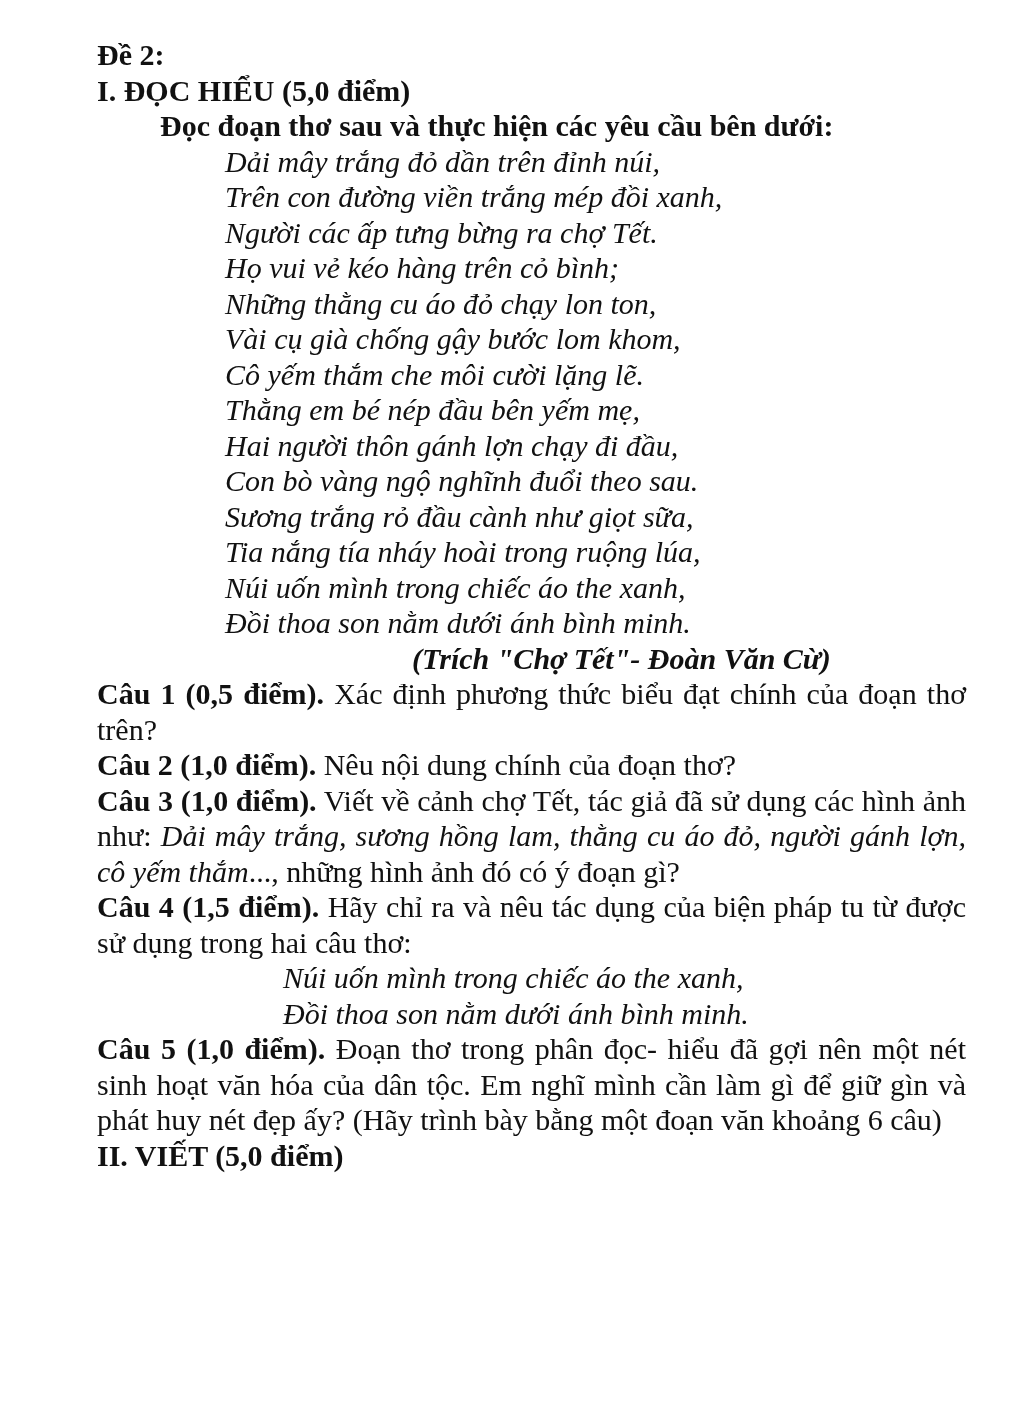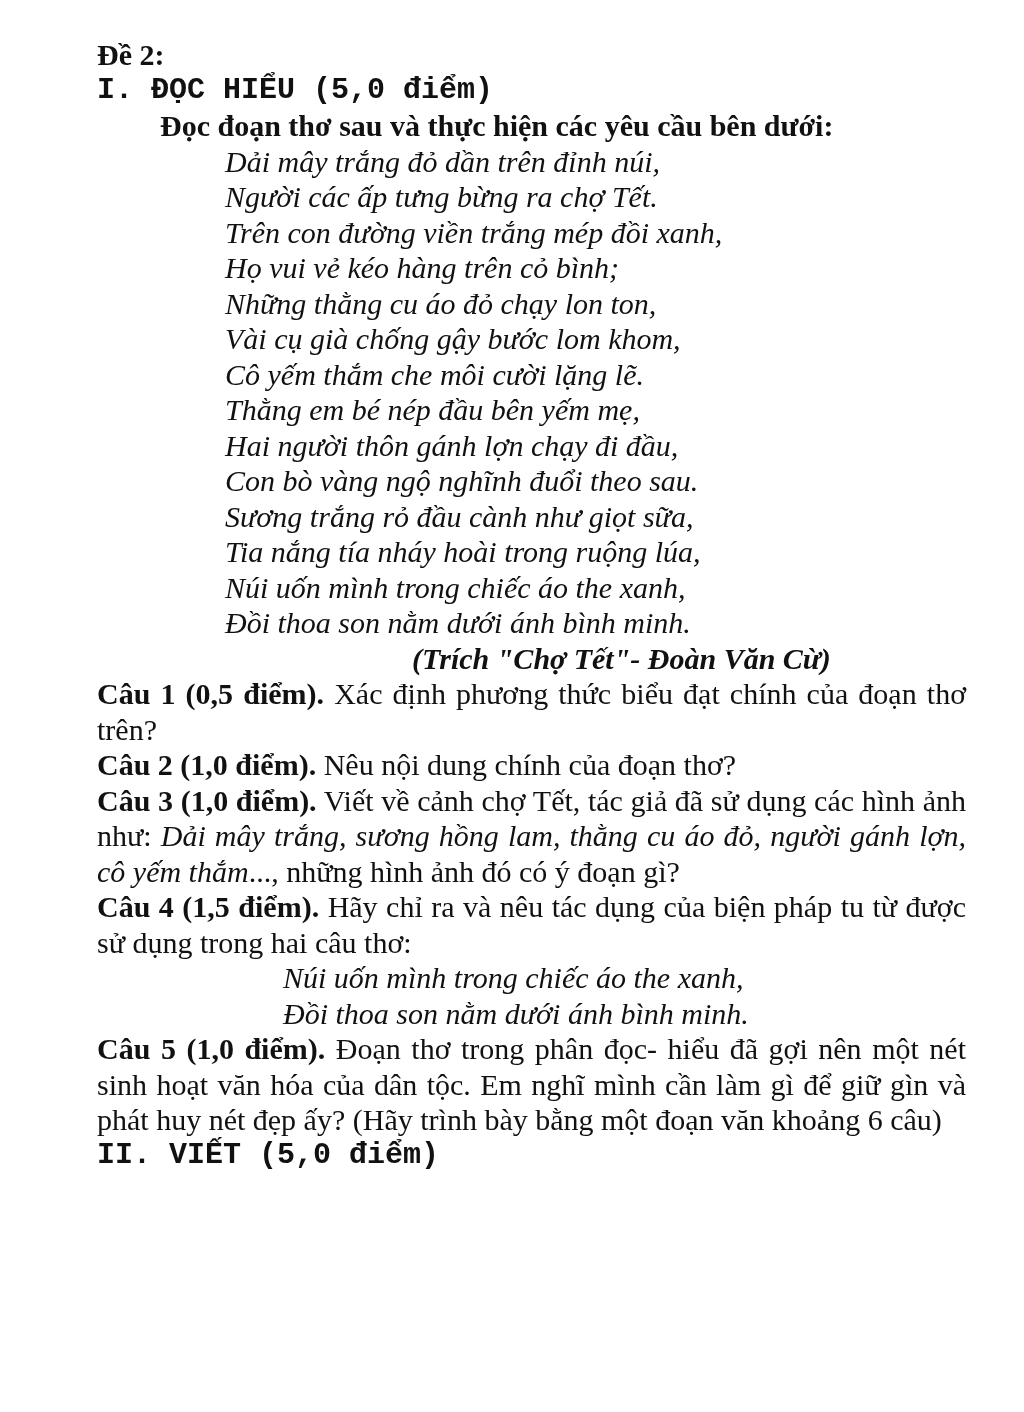--- a/index.html
+++ b/index.html
@@ -17,21 +17,21 @@
   .page {
     box-sizing: border-box;
     width: 1024px;
     height: 1412px;
     padding: 5px 58px 0 97px;
     font-size: 30px;
     line-height: 35.5px;
     margin-top: 32px;
   }
   .doc-title { font-weight: bold; }
-  .section-heading { font-weight: bold; font-family: Liberation Mono, monospace; }
+  .section-heading { font-weight: bold; }
   .instruction {
     font-weight: bold;
     padding-left: 63px;
   }
   .poem { font-style: italic; }
   .poem .poem-line {
     padding-left: 128px;
     white-space: nowrap;
   }
   .attribution {
@@ -61,22 +61,22 @@
 <div class="page">
 
   <div class="doc-title">Đề 2:</div>
 
   <div class="section-heading">I. ĐỌC HIỂU (5,0 điểm)</div>
 
   <div class="instruction">Đọc đoạn thơ sau và thực hiện các yêu cầu bên dưới:</div>
 
   <div class="poem">
     <div class="poem-line">Dải mây trắng đỏ dần trên đỉnh núi,</div>
+    <div class="poem-line">Trên con đường viền trắng mép đồi xanh,</div>
     <div class="poem-line">Người các ấp tưng bừng ra chợ Tết.</div>
-    <div class="poem-line">Trên con đường viền trắng mép đồi xanh,</div>
     <div class="poem-line">Họ vui vẻ kéo hàng trên cỏ bình;</div>
     <div class="poem-line">Những thằng cu áo đỏ chạy lon ton,</div>
     <div class="poem-line">Vài cụ già chống gậy bước lom khom,</div>
     <div class="poem-line">Cô yếm thắm che môi cười lặng lẽ.</div>
     <div class="poem-line">Thằng em bé nép đầu bên yếm mẹ,</div>
     <div class="poem-line">Hai người thôn gánh lợn chạy đi đầu,</div>
     <div class="poem-line">Con bò vàng ngộ nghĩnh đuổi theo sau.</div>
     <div class="poem-line">Sương trắng rỏ đầu cành như giọt sữa,</div>
     <div class="poem-line">Tia nắng tía nháy hoài trong ruộng lúa,</div>
     <div class="poem-line">Núi uốn mình trong chiếc áo the xanh,</div>

